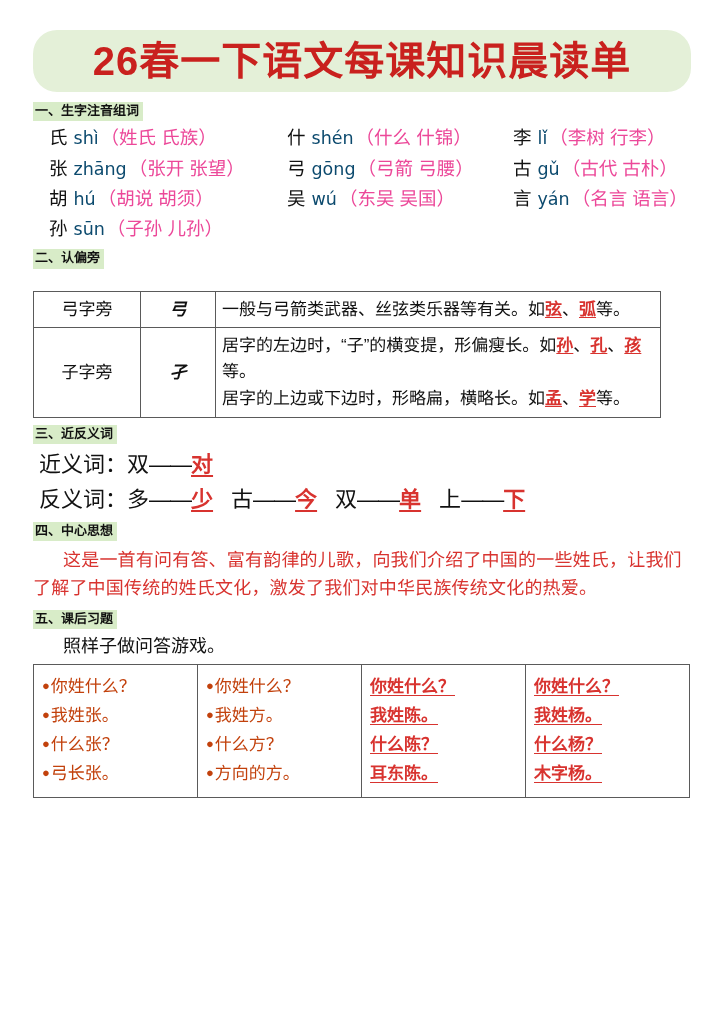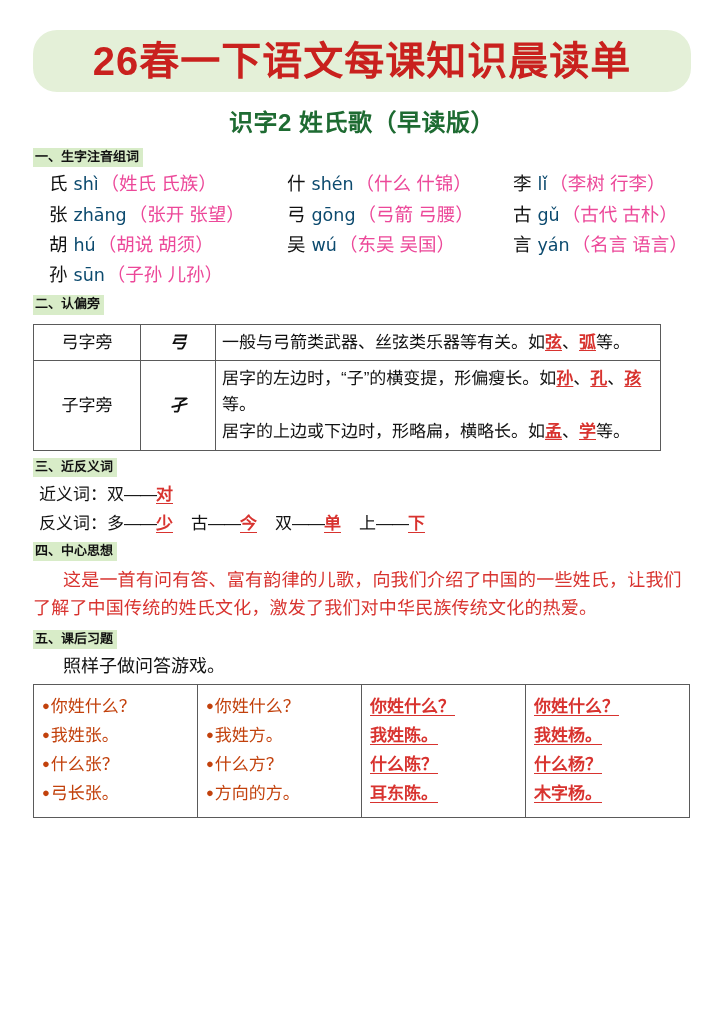--- a/index.html
+++ b/index.html
@@ -97,21 +97,21 @@
     font-family: "DejaVu Sans", "Liberation Sans", sans-serif;
     font-size: 17.5px;
   }
   .words {
     color: #ec4899;
     font-weight: normal;
   }
 
   
   table.radical-table {
-    margin-top: 9px;
+    margin-top: 22px;
     border-collapse: collapse;
     width: 628px;
     table-layout: fixed;
   }
   table.radical-table td {
     border: 1px solid #5a5a5a;
     padding: 3px 6px;
     vertical-align: middle;
     font-size: 17px;
     line-height: 1.5;
@@ -137,21 +137,21 @@
     color: #d8332f;
     font-weight: bold;
     text-decoration: underline;
     text-underline-offset: 2px;
   }
 
   
   .syn-line {
     margin-top: 7px;
     padding-left: 6px;
-    font-size: 17px;
+    font-size: 22px;
     line-height: 1.3;
     white-space: nowrap;
     color: #111;
   }
   .dash { letter-spacing: -1px; }
   .ans {
     color: #d8332f;
     font-weight: bold;
     text-decoration: underline;
     text-underline-offset: 3px;
@@ -224,21 +224,20 @@
   }
 </style>
 </head>
 <body>
 
 <div class="page">
 
   <div class="title-banner">
     <div class="title-text">26春一下语文每课知识晨读单</div>
   </div>
-  <div class="subtitle">识字2 姓氏歌（早读版）</div>
 
   <div class="sec-wrap">
     <div class="section-head">一、生字注音组词</div>
     <div class="vocab-grid">
 
       <div class="vocab-row">
         <div class="vocab-cell vc-1">
           <span class="hanzi">氏</span>
           <span class="pinyin">shì</span>
           <span class="words">（姓氏 氏族）</span>

